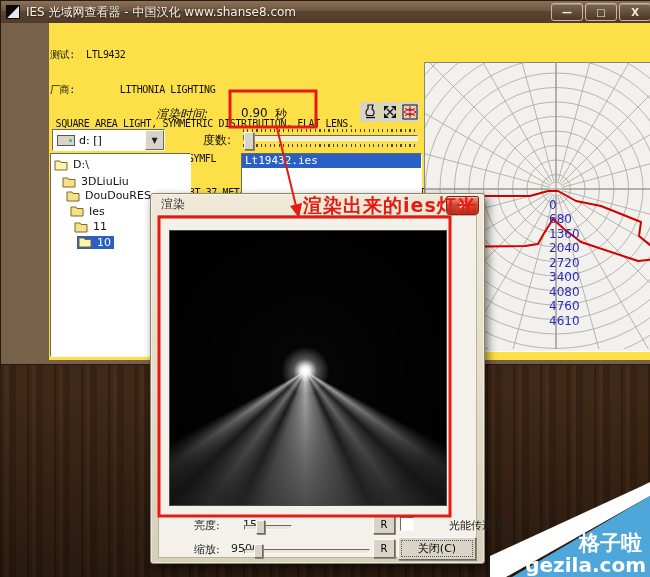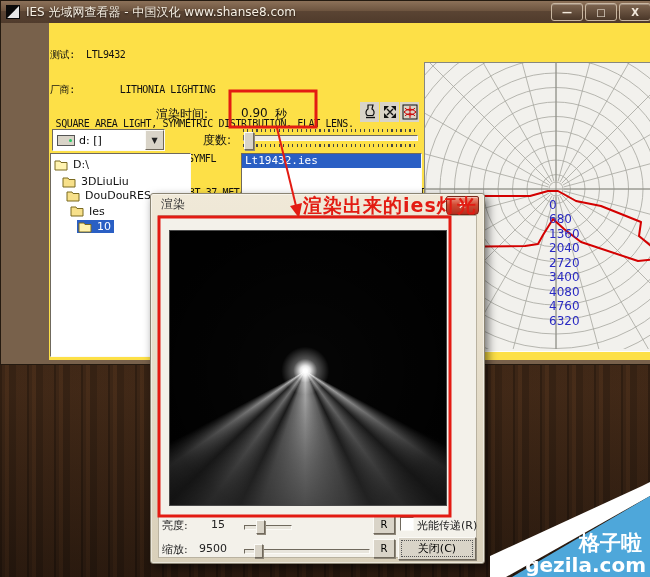--- a/index.html
+++ b/index.html
@@ -73,21 +73,21 @@
     background-image:
       radial-gradient(circle at 49% 51%, #fff 0 2px, rgba(255,255,255,.9) 5px, rgba(255,255,255,.30) 12px, rgba(255,255,255,0) 24px),
       radial-gradient(ellipse 100% 60% at 50% 114%, rgba(255,255,255,.18), rgba(255,255,255,.05) 60%, rgba(255,255,255,0) 80%),
       radial-gradient(circle at 49% 51%, rgba(0,0,0,0) 0, rgba(0,0,0,.05) 30px, rgba(0,0,0,.45) 90px, rgba(0,0,0,.80) 150px, rgba(0,0,0,.95) 205px),
       conic-gradient(from 118deg at 49% 51%,
         rgba(255,255,255,0) 0deg, rgba(255,255,255,.65) 7deg, rgba(255,255,255,.12) 16deg,
         rgba(255,255,255,.45) 26deg, rgba(255,255,255,.10) 36deg, rgba(255,255,255,.40) 44deg,
         rgba(255,255,255,.65) 62deg, rgba(255,255,255,.40) 80deg, rgba(255,255,255,.10) 88deg,
         rgba(255,255,255,.45) 98deg, rgba(255,255,255,.12) 108deg, rgba(255,255,255,.65) 117deg,
         rgba(255,255,255,0) 124deg);}
-  .dlbl{position:absolute;font-size:11px;color:#222;white-space:nowrap;}
+  .dlbl{position:absolute;font-size:11px;color:#222;white-space:nowrap;margin-left:32px;}
   .dslider{position:absolute;height:14px;}
   .dslider .ch{position:absolute;left:0;right:0;top:6px;height:3px;background:#e8e5dc;border:1px solid;border-color:#6f695d #fbfaf6 #fbfaf6 #6f695d;}
   .dslider .th{position:absolute;top:1px;width:7px;height:12px;background:#d9d4c8;border:1px solid;border-color:#fbfaf6 #70695c #70695c #fbfaf6;box-shadow:1px 1px 0 #8f887a;}
   .rbtn{width:20px;height:17px;font-size:10px;}
   .closebtn{width:76px;height:21px;font-size:11px;outline:1px dotted #555;outline-offset:-4px;}
   .checkbox{position:absolute;width:12px;height:12px;background:#fff;border:1px solid;border-color:#6f695d #fbfaf6 #fbfaf6 #6f695d;}
   
   #anno{position:absolute;left:0;top:0;width:650px;height:577px;z-index:50;pointer-events:none;}
   .anno-text{position:absolute;left:303px;top:193px;z-index:51;pointer-events:none;
     color:#e31b12;font-size:19px;font-weight:bold;letter-spacing:1px;white-space:nowrap;
@@ -118,21 +118,21 @@
 
     <div class="info">
       <div>测试:  LTL9432</div>
       <div>厂商:        LITHONIA LIGHTING</div>
       <div> SQUARE AREA LIGHT, SYMMETRIC DISTRIBUTION, FLAT LENS.</div>
       <div>光源目录册:      KVF 400M SYMFL</div>
       <div>灯:   ONE 400-WATT CLEAR BT-37 METAL HALIDE, VERTICAL BASE UP POSIT</div>
       <div>灯目录册:     MH400/U</div>
     </div>
 
-    <span class="lbl" style="left:107px;top:83px;">渲染时间:</span>
+    <span class="lbl" style="left:107px;top:83px;font-style:italic;">渲染时间:</span>
     <span class="lbl" style="left:192px;top:83px;">0.90</span>
     <span class="lbl" style="left:226px;top:83px;">秒</span>
 
     <div class="iconbtn" style="left:311px;top:79px;">
       <svg width="16" height="16" viewBox="0 0 16 16">
         <path d="M6 1h5l-1 4c2.2 1 3 4.5 .8 6.5H5.2C3 9.5 4 6 6 5z" fill="none" stroke="#111" stroke-width="1.2"></path>
         <path d="M4 13.5h9" stroke="#111" stroke-width="1.4"></path>
       </svg>
     </div>
     <div class="iconbtn" style="left:331px;top:79px;">
@@ -197,20 +197,28 @@
             </svg>
         <span>DouDouRES</span>
           </span>
       </div>
       <div class="trow" style="padding-left:18px;">
         <span class="hl">
             <svg width="15" height="12" viewBox="0 0 15 12">
               <path d="M1 2h5l1 1.5h6V11H1z" fill="#f7e08a" stroke="#7a6a20"></path>
             </svg>
         <span>Ies</span>
+          </span>
+      </div>
+      <div class="trow" style="padding-left:22px;">
+        <span class="hl">
+            <svg width="15" height="12" viewBox="0 0 15 12">
+              <path d="M1 2h5l1 1.5h6V11H1z" fill="#f7e08a" stroke="#7a6a20"></path>
+            </svg>
+        <span>11</span>
           </span>
       </div>
       <div class="trow sel" style="padding-left:26px;">
         <span class="hl">
             <svg width="15" height="12" viewBox="0 0 15 12">
               <path d="M1 2h5l1 1.5h6V11H1z" fill="#fff3b0" stroke="#7a6a20"></path>
             </svg>
         <span>10</span>
           </span>
       </div>
@@ -265,21 +273,21 @@
       </svg>
       <div class="scale-labels" id="scale-labels" style="position:absolute;left:0;top:0;width:264px;height:286px;">
           <span style="top: 134.5px;">0</span>
           <span style="top: 149px;">680</span>
           <span style="top: 163.5px;">1360</span>
           <span style="top: 178px;">2040</span>
           <span style="top: 192.5px;">2720</span>
           <span style="top: 207px;">3400</span>
           <span style="top: 221.5px;">4080</span>
           <span style="top: 236px;">4760</span>
-          <span style="top: 250.5px;">6320</span>
+          <span style="top: 250.5px;">4610</span>
         </div>
     </div>
   </div>
 </div>
 
 <div id="dlg">
   <div class="dlg-title">
     <span>渲染</span>
   </div>
   <div class="dlg-close">

